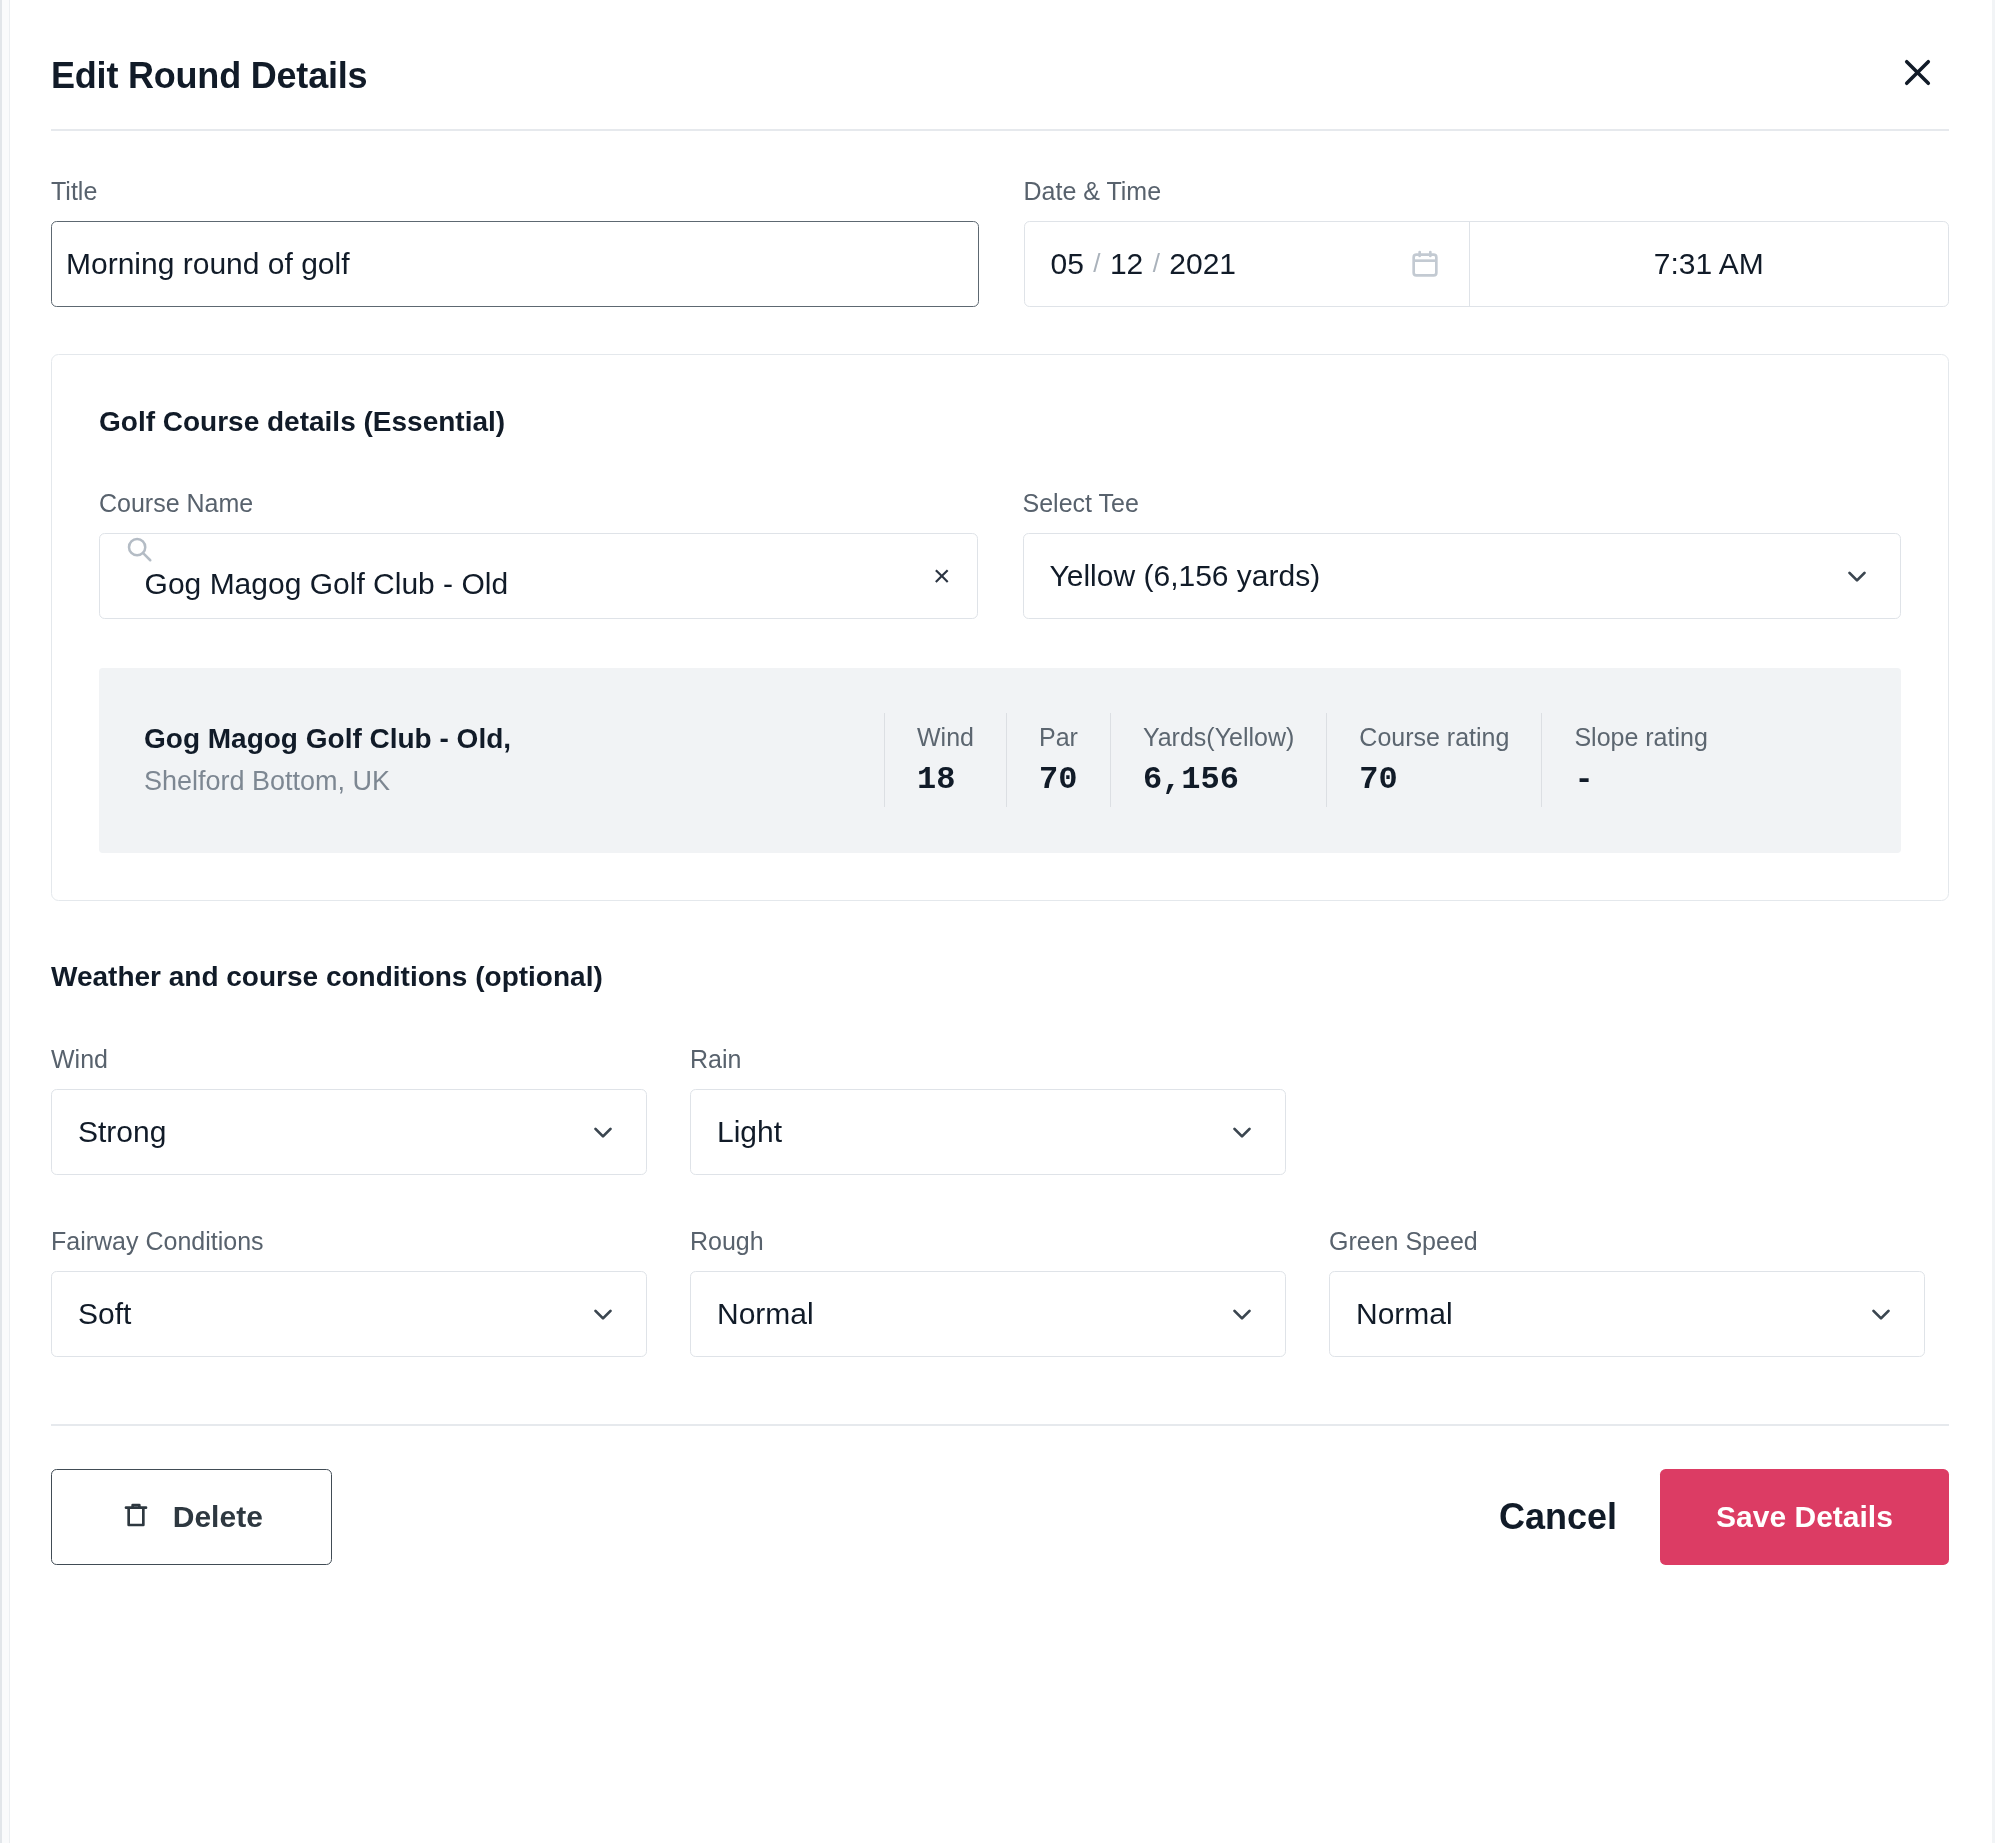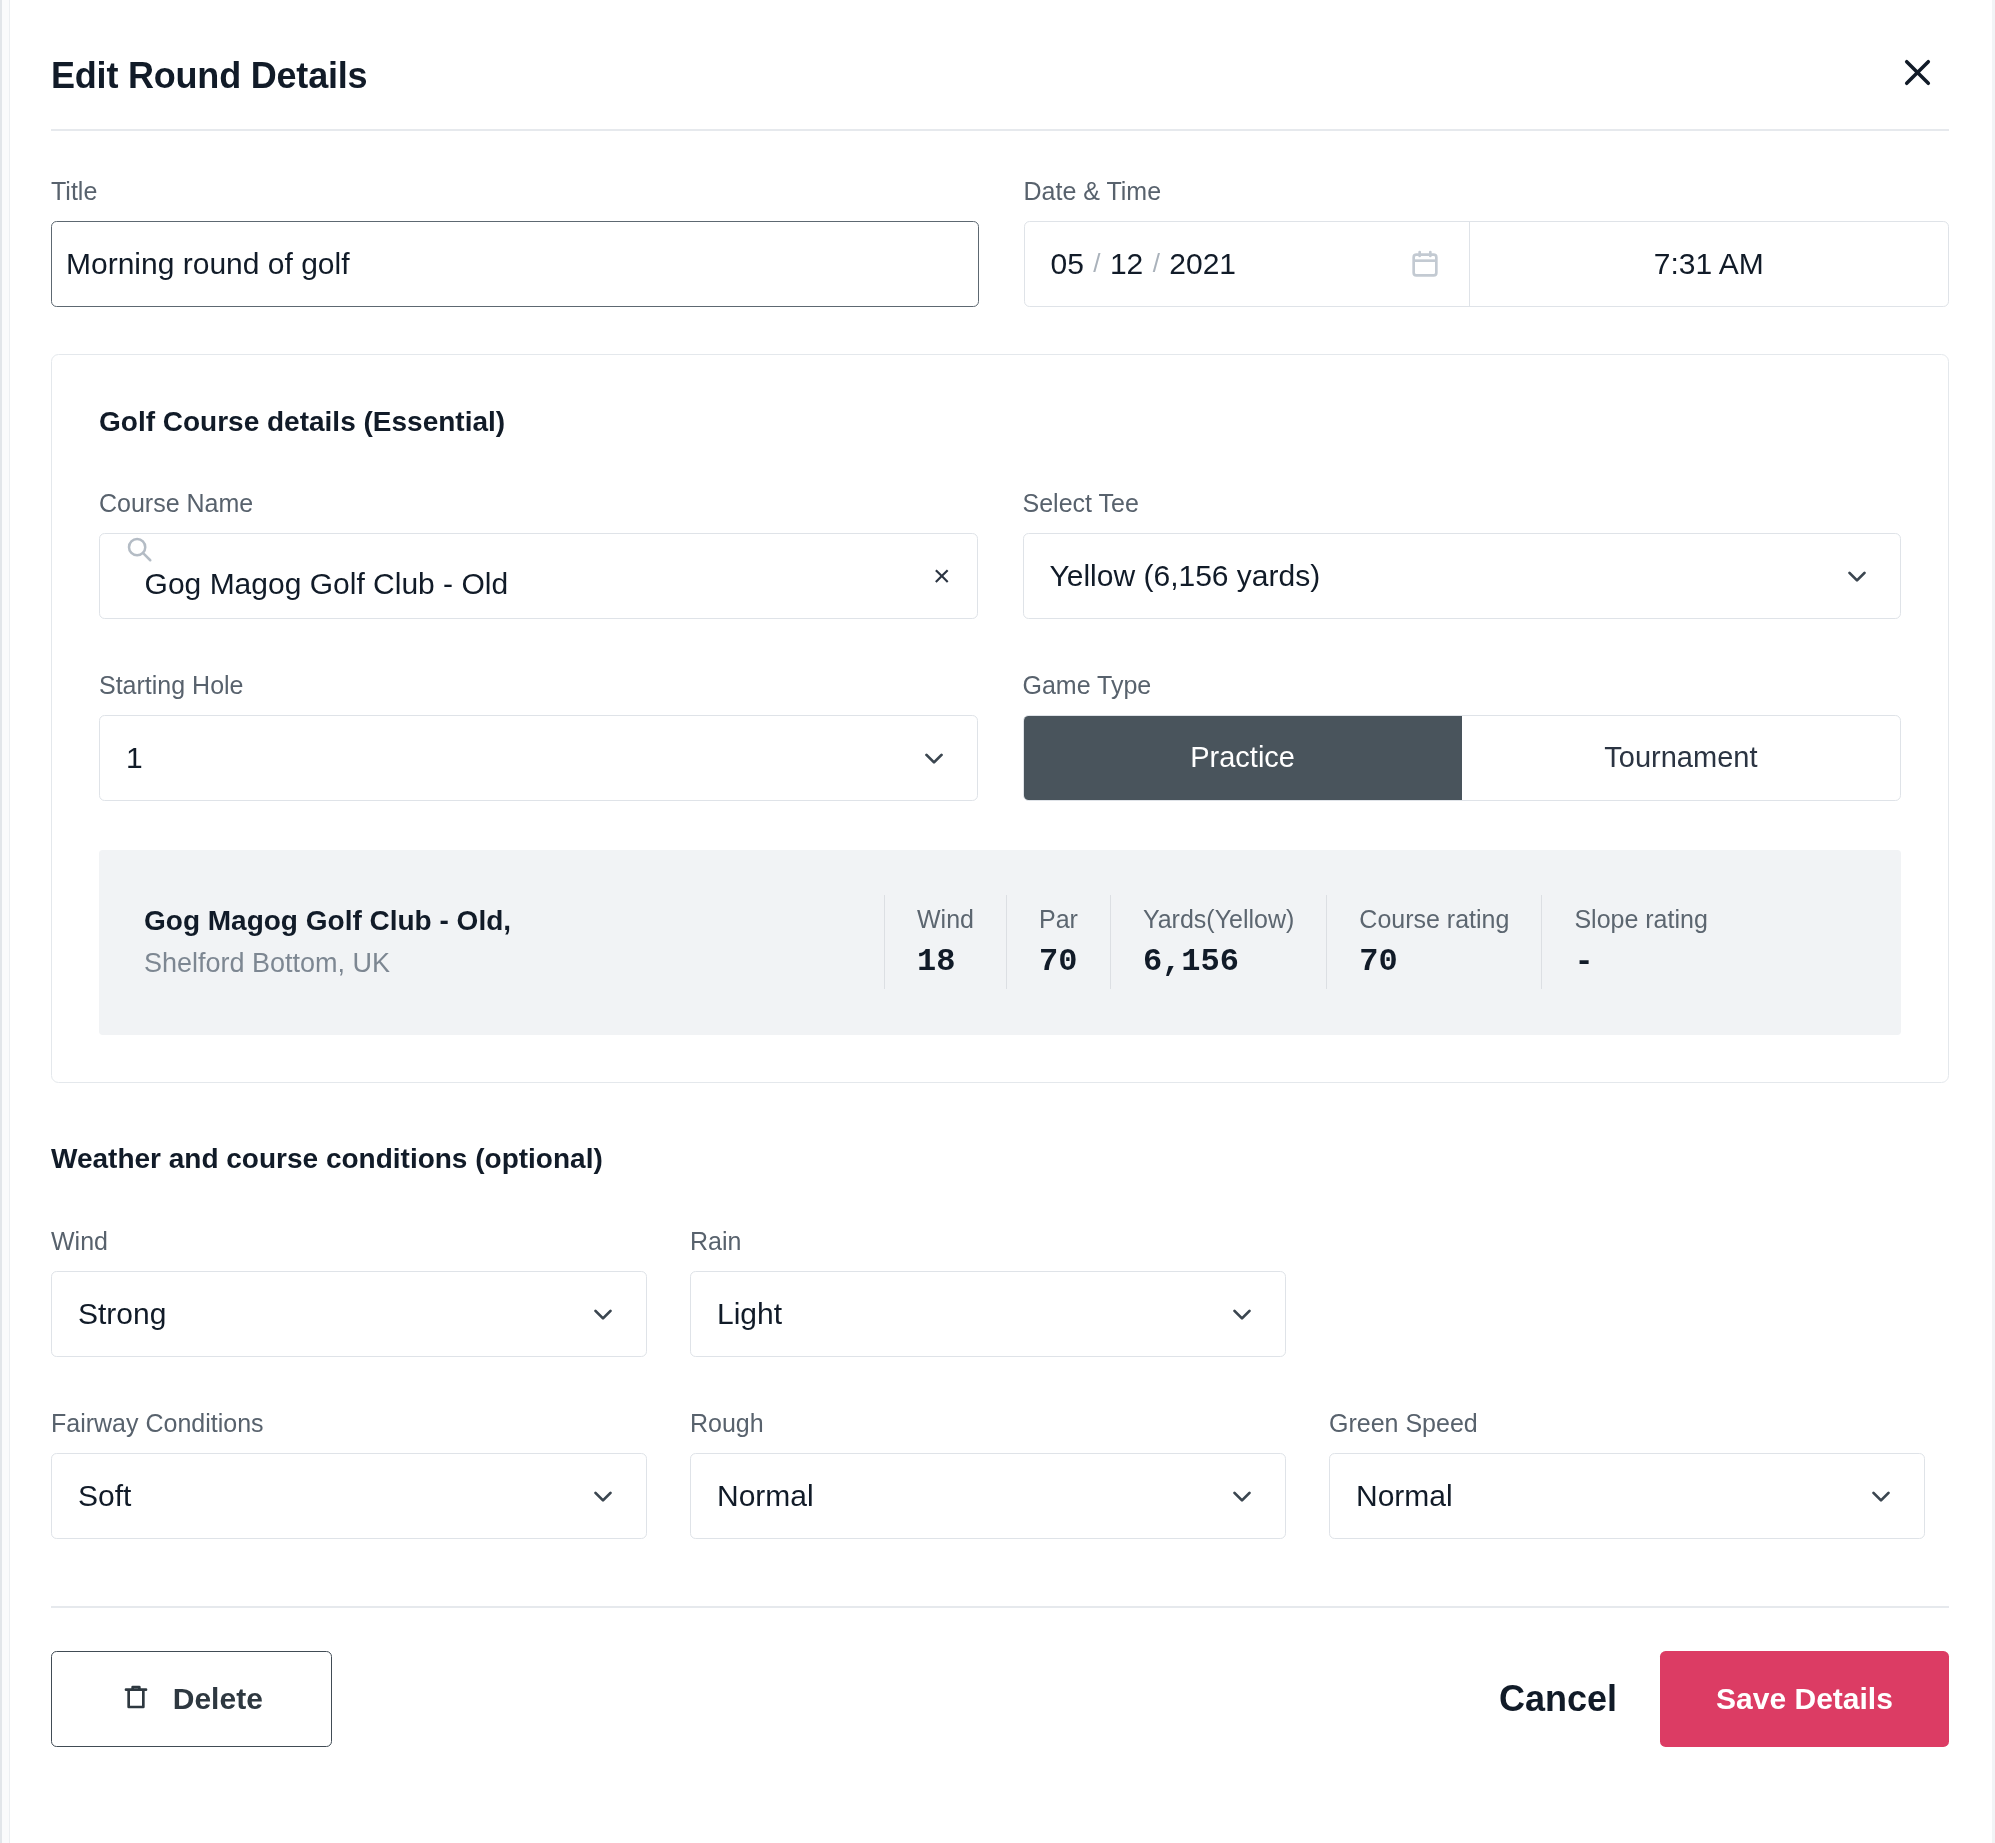--- a/index.html
+++ b/index.html
@@ -420,43 +420,20 @@
             <span class="chev">
               <svg width="30" height="30" viewBox="0 0 24 24" fill="none">
                 <path d="M6 9.5 L12 15.5 L18 9.5" stroke="#3b4650" stroke-width="2.2" stroke-linecap="round" stroke-linejoin="round"></path>
               </svg>
             </span>
           </div>
         </div>
 
       </div>
 
-      <div class="grid2 row-2">
-
-        <div class="cell-left">
-          <span class="fld-label">Starting Hole</span>
-          <div class="select-box">
-            <span>1</span>
-            <span class="chev">
-              <svg width="30" height="30" viewBox="0 0 24 24" fill="none">
-                <path d="M6 9.5 L12 15.5 L18 9.5" stroke="#3b4650" stroke-width="2.2" stroke-linecap="round" stroke-linejoin="round"></path>
-              </svg>
-            </span>
-          </div>
-        </div>
-
-        <div class="cell-right">
-          <span class="fld-label">Game Type</span>
-          <div class="segmented">
-            <div class="seg active">Practice</div>
-            <div class="seg">Tournament</div>
-          </div>
-        </div>
-
-      </div>
 
       <div class="info-bar">
         <div class="info-name-wrap">
           <div class="info-name">Gog Magog Golf Club - Old,</div>
           <div class="info-loc">Shelford Bottom, UK</div>
         </div>
         <div class="stats">
           <div class="stat">
             <span class="stat-label">Wind</span>
             <span class="stat-value">18</span>

